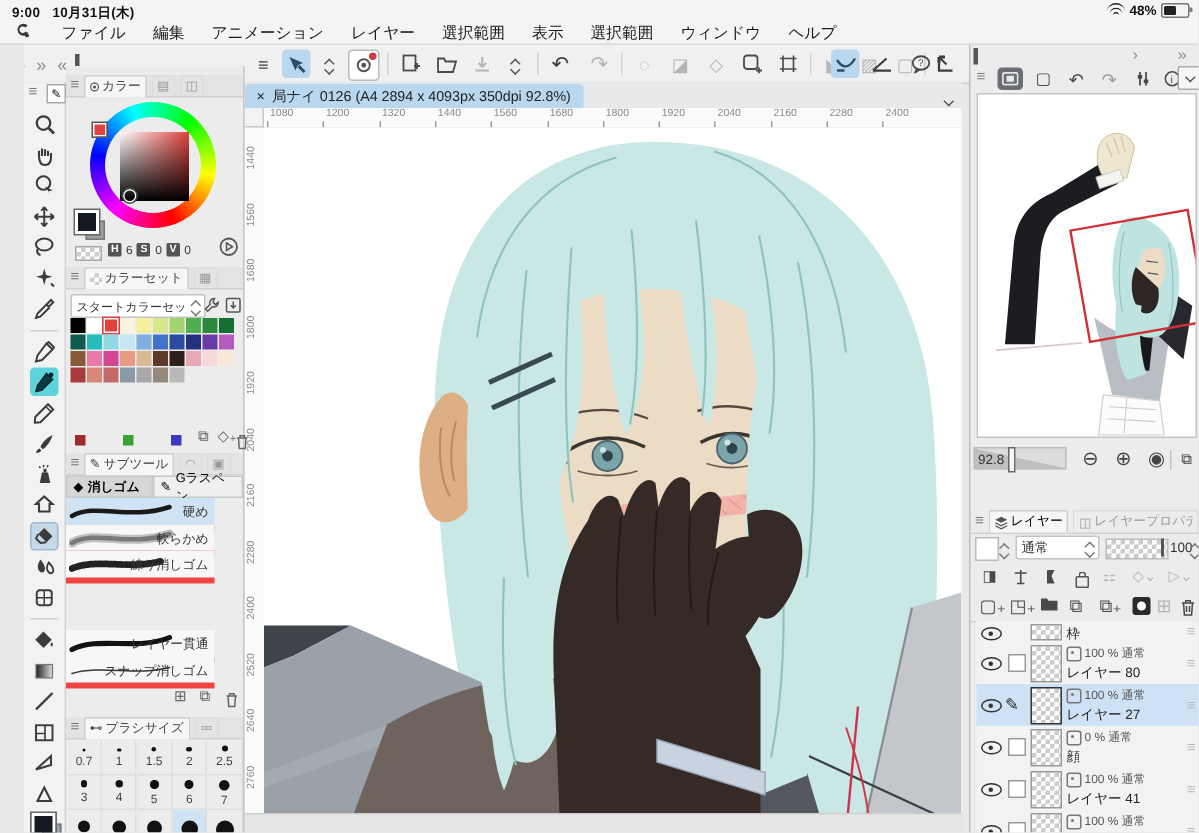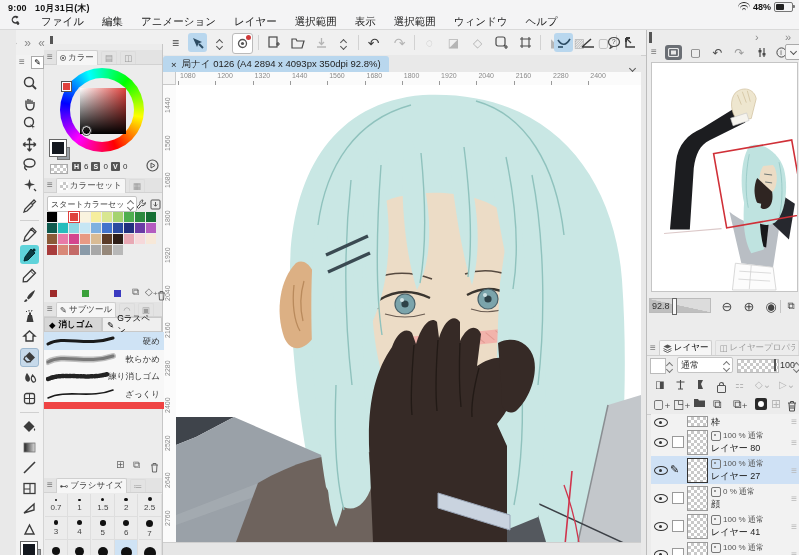--- a/index.html
+++ b/index.html
@@ -70,21 +70,21 @@
   .hsv b{background:#555;color:#fff;width:9px;height:9px;display:inline-flex;align-items:center;justify-content:center;font-size:7px;border-radius:1px;}
   
   .cs-drop{position:absolute;background:#fff;border:1px solid #c4c4c4;border-radius:2px;font-size:8px;color:#333;display:flex;align-items:center;padding:1px 3px;gap:3px;}
   #color-set-grid{position:absolute;display:grid;grid-template-columns:repeat(10,10px);grid-auto-rows:10px;gap:1px;}
   .swatch{width:10px;height:10px;box-sizing:border-box;}
   .swatch.sel{outline:1.5px solid #e04040;border:1px solid #fff;}
   .mini-sw{position:absolute;width:7px;height:7px;}
   .pico{color:#666;font-size:10px;line-height:1;}
   
   .st-tab{position:absolute;height:15px;font-size:8.5px;display:flex;align-items:center;gap:3px;padding:0 4px;box-sizing:border-box;border:1px solid #c9c9c9;}
-  .st-row{position:absolute;left:0;width:120px;height:17.6px;background:#f7f7f7;border-bottom:7px solid #ef4444;font-size:8.5px;color:#333;}
+  .st-row{position:absolute;left:0;width:99px;height:17.6px;background:#f7f7f7;border-bottom:4px solid #ef4444;font-size:8.5px;color:#333;}
   .st-row.sel{background:#cfe3f5;}
   .st-row .lbl{position:absolute;right:4px;top:4px;}
   .st-row svg{position:absolute;left:2px;top:1px;}
   
   .bs-cell{position:absolute;width:23px;height:23px;border-right:1px solid #dedede;border-bottom:1px solid #dedede;box-sizing:border-box;text-align:center;font-size:8px;color:#444;}
   .bs-cell.sel{background:#cfe3f5;}
   .dot{border-radius:50%;background:#111;display:inline-block;}
   
   #rdock{left:646px;top:30px;width:153px;height:525px;background:#ececec;border-left:1px solid #bdbdbd;box-sizing:border-box;}
   .rh-ic{position:absolute;top:2px;width:17px;height:15px;display:flex;align-items:center;justify-content:center;font-size:11px;color:#4a4a4a;}
@@ -655,25 +655,31 @@
         <path d="M2,11 C18,2 40,14 67,5" stroke="#333" stroke-width="3" fill="none" stroke-linecap="round" opacity="0.5"></path>
       </svg>
     <span class="lbl">軟らかめ</span>
   </div>
   <div class="st-row" style="top:323.2px;">
     <svg width="70" height="16" viewBox="0 0 70 16">
         <path d="M2,11 C18,4 40,12 62,6" stroke="#222" stroke-width="4.5" fill="none" stroke-dasharray="2,1.6" stroke-linecap="round"></path>
       </svg>
     <span class="lbl">練り消しゴム</span>
   </div>
-  <div class="st-row" style="top:340.8px;">
+  <div class="st-row" style="top:376px;">
     <svg width="70" height="16" viewBox="0 0 70 16">
-        <path d="M2,12 C20,3 45,13 67,4" stroke="#1a1a1a" stroke-width="1.6" fill="none" stroke-linecap="round"></path>
-      </svg>
-    <span class="lbl">ざっくり</span>
+        <path d="M2,12 C20,3 45,13 67,4" stroke="#111" stroke-width="3.4" fill="none" stroke-linecap="round"></path>
+      </svg>
+    <span class="lbl">レイヤー貫通</span>
+  </div>
+  <div class="st-row" style="top:393.6px;">
+    <svg width="70" height="16" viewBox="0 0 70 16">
+        <path d="M2,10 C22,4 45,12 67,6" stroke="#333" stroke-width="1.1" fill="none" stroke-linecap="round"></path>
+      </svg>
+    <span class="lbl">スナップ消しゴム</span>
   </div>
   <span class="abs pico" style="left:72px;top:416px;">⊞</span>
   <span class="abs pico" style="left:89px;top:416px;">⧉</span>
   <span class="abs" style="left:106px;top:415px;">
     <svg width="9" height="11" viewBox="0 0 9 11">
         <path d="M1,3 h7 M3,3 v-1.5 h3 V3 M2,3 l0.5,7 h4 L7,3" fill="none" stroke="#666" stroke-width="1"></path>
       </svg>
   </span>
 
   <div class="phead" style="top:434px;">

